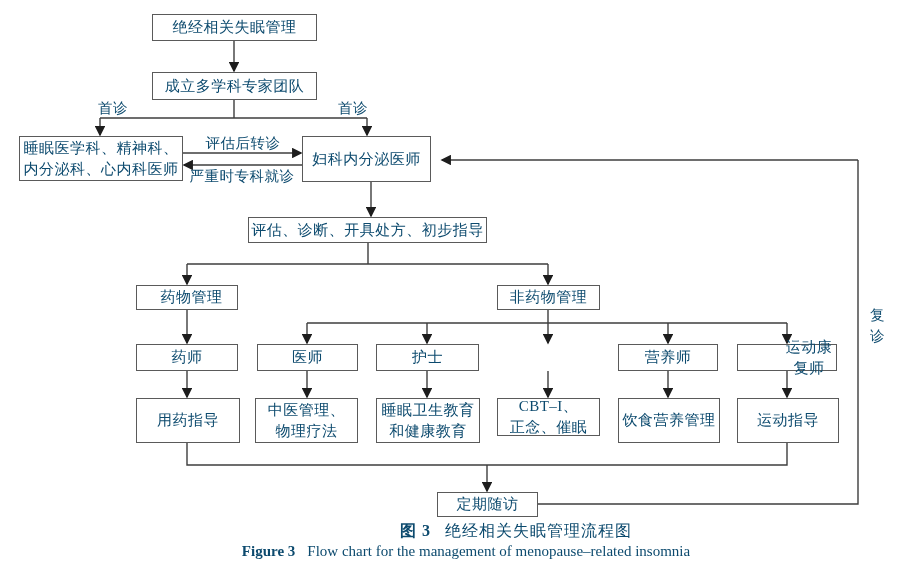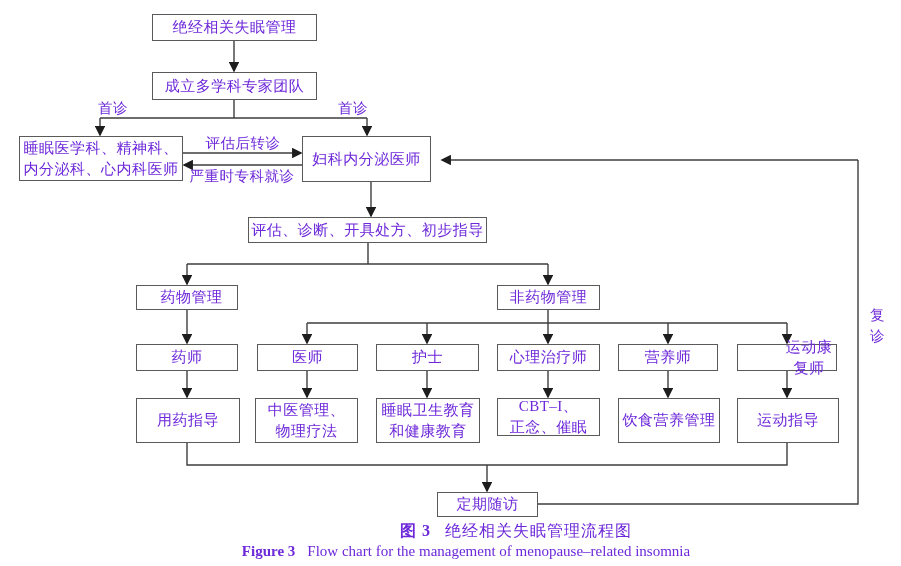--- a/index.html
+++ b/index.html
@@ -1,21 +1,21 @@
 <!DOCTYPE html>
 <html><head>
 <meta charset="utf-8">
 <style>
   html,body{margin:0;padding:0;background:#ffffff;}
   .canvas{
     position:relative;
     width:901px;height:566px;
     background:#ffffff;
     font-family:"Liberation Serif","DejaVu Serif",serif;
-    color:#6d28d9;
+    color:#0c4a6e;
     overflow:hidden;
   }
   svg.connectors{position:absolute;left:0;top:0;width:901px;height:566px;}
   .node{
     position:absolute;
     box-sizing:border-box;
     border:1.5px solid #5a5a5a;
     background:#ffffff;
     display:flex;align-items:center;justify-content:center;
     text-align:center;
@@ -110,21 +110,20 @@
   <div class="node" style="left:136px;top:285px;width:102px;height:25px;padding-left:9px;">药物管理</div>
 
   <div class="node" style="left:497px;top:285px;width:103px;height:25px;">非药物管理</div>
 
   <div class="node" style="left:136px;top:344px;width:102px;height:27px;">药师</div>
 
   <div class="node" style="left:257px;top:344px;width:101px;height:27px;">医师</div>
 
   <div class="node" style="left:376px;top:344px;width:103px;height:27px;">护士</div>
 
-  <div class="node" style="left:497px;top:344px;width:103px;height:27px;">心理治疗师</div>
 
   <div class="node" style="left:618px;top:344px;width:100px;height:27px;">营养师</div>
 
   <div class="node" style="left:737px;top:344px;width:100px;height:27px;padding-left:44px;">运动康复师</div>
 
   <div class="node" style="left:136px;top:398px;width:104px;height:45px;">用药指导</div>
 
   <div class="node" style="left:255px;top:398px;width:103px;height:45px;">中医管理、
 物理疗法</div>
 

